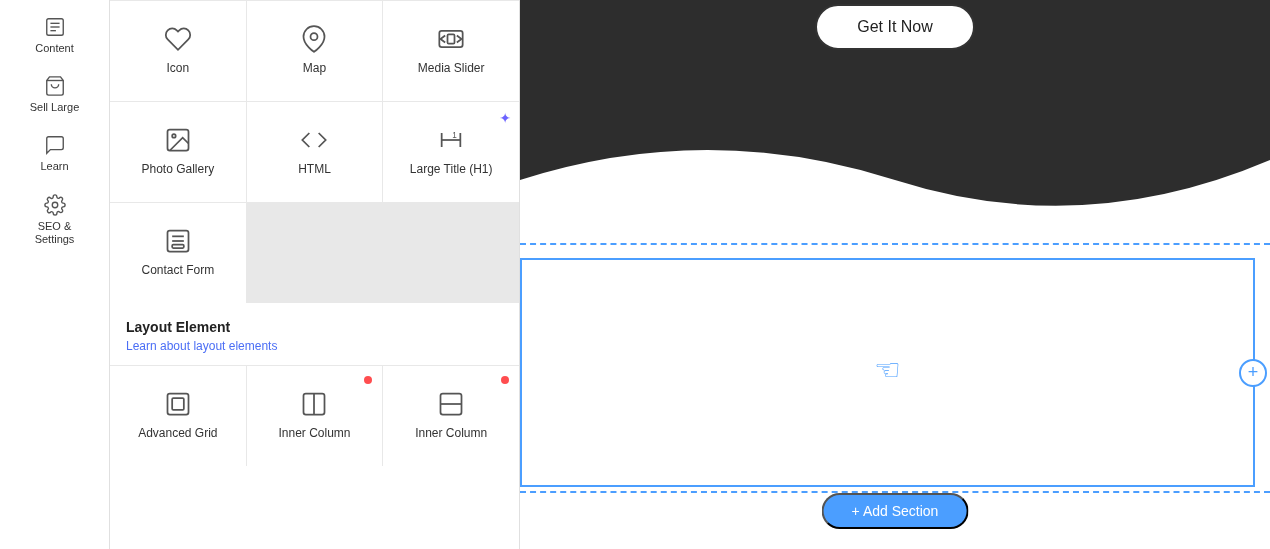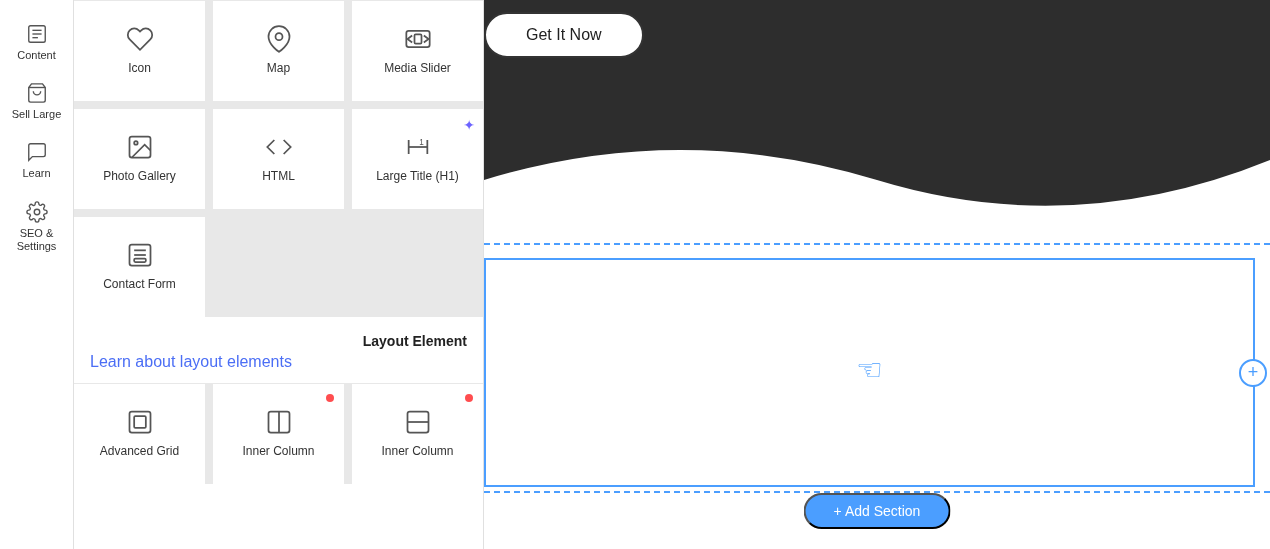--- a/index.html
+++ b/index.html
@@ -6,27 +6,27 @@
     body {
       font-family: -apple-system, BlinkMacSystemFont, 'Segoe UI', sans-serif;
       display: flex;
       height: 549px;
       overflow: hidden;
       background: #f0f0f0;
     }
 
     
     .sidebar {
-      width: 74px;
+      width: 110px;
       background: #fff;
       border-right: 1px solid #e0e0e0;
       display: flex;
       flex-direction: column;
       align-items: center;
-      padding: 15px 0;
+      padding: 8px 0;
       gap: 4px;
       flex-shrink: 0;
     }
     .sidebar-item {
       display: flex;
       flex-direction: column;
       align-items: center;
       justify-content: center;
       width: 80px;
       padding: 8px 4px;
@@ -47,21 +47,21 @@
       width: 410px;
       background: #fff;
       border-right: 1px solid #e0e0e0;
       overflow-y: auto;
       flex-shrink: 0;
     }
 
     .widgets-grid {
       display: grid;
       grid-template-columns: repeat(3, 1fr);
-      gap: 8px;
+      gap: 1px;
       background: #e8e8e8;
       border-top: 1px solid #e8e8e8;
     }
 
     .widget-cell {
       background: #fff;
       display: flex;
       flex-direction: column;
       align-items: center;
       justify-content: center;
@@ -93,25 +93,24 @@
       right: 8px;
       color: #6c63ff;
       font-size: 14px;
     }
 
     .section-header {
       padding: 16px 16px 4px;
       font-size: 14px;
       font-weight: 600;
       color: #222;
-      text-align: right;
     }
     .section-sublink {
       padding: 0 16px 12px;
-      font-size: 16px;
+      font-size: 12px;
       color: #4b6ef5;
       cursor: pointer;
     }
 
     
     .canvas {
       flex: 1;
       background: #2d2d2d;
       position: relative;
       overflow: hidden;
@@ -279,21 +278,21 @@
 <div class="canvas">
 
   <div style="position:absolute;top:0;left:0;right:0;height:210px;background:#2d2d2d;"></div>
 
   <svg style="position:absolute;top:120px;left:0;right:0;width:100%;height:120px;" viewBox="0 0 840 120" preserveAspectRatio="none">
     <path d="M0,120 L0,60 Q210,0 420,60 Q630,120 840,40 L840,120 Z" fill="#ffffff"></path>
   </svg>
 
   <div style="position:absolute;top:225px;left:0;right:0;bottom:0;background:#fff;"></div>
 
-  <div style="position:absolute;top:12px;left:0;right:0;display:flex;">
+  <div style="position:absolute;top:4px;left:0;right:0;display:flex;justify-content:center;">
     <button class="get-it-now-btn">Get It Now</button>
   </div>
 
   <div style="position:absolute;top:243px;left:0;right:0;border-top:2px dashed #4b9eff;"></div>
 
   <div style="position:absolute;top:258px;left:0;right:15px;bottom:62px;border:2px solid #4b9eff;background:#fff;">
 
     <div style="position:absolute;right:-14px;top:50%;transform:translateY(-50%);width:28px;height:28px;background:#fff;border:2px solid #4b9eff;border-radius:50%;display:flex;align-items:center;justify-content:center;color:#4b9eff;font-size:18px;cursor:pointer;font-weight:300;">+</div>
 
     <div style="position:absolute;left:50%;top:50%;transform:translate(-50%,-60%);font-size:30px;color:#4b9eff;cursor:pointer;">☜</div>

